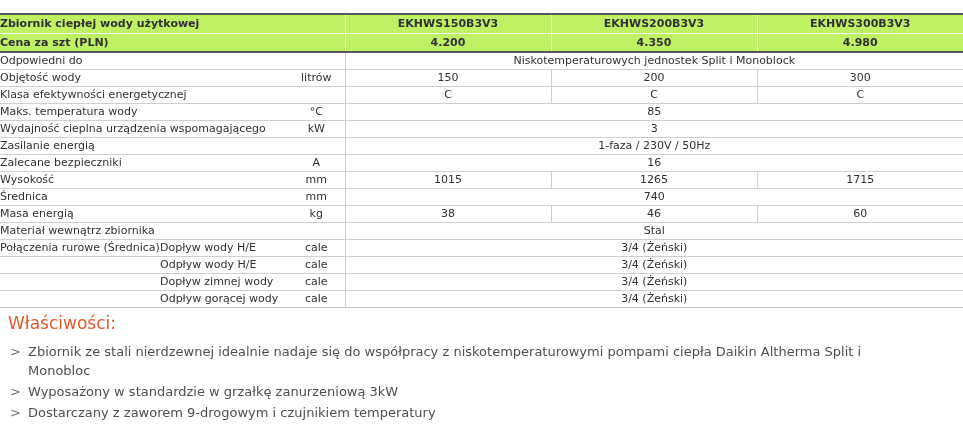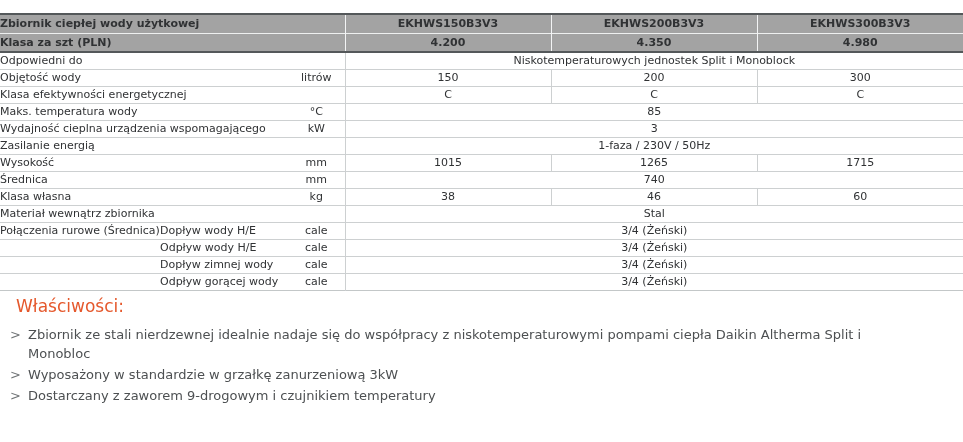--- a/index.html
+++ b/index.html
@@ -24,32 +24,32 @@
   table.spec td {
     font-size: 11px;
     color: #303234;
     padding: 0;
     vertical-align: middle;
     overflow: hidden;
     white-space: nowrap;
   }
   tr.body-row { height: 17px; border-bottom: 1px solid #cdd0d1; }
   tr.body-row:last-child { border-bottom: none; }
-  tr.hdr { height: 19px; background: #a3a3a3; border-bottom: 1px solid #eef0f0; }
+  tr.hdr { height: 19px; background: #bef264; border-bottom: 1px solid #eef0f0; }
   tr.hdr td { font-weight: bold; }
   tr.hdr-last { border-bottom: 2px solid #54585a; }
   td.lbl { text-align: left; padding-left: 8px; }
   td.sub { text-align: left; }
   td.unit { text-align: center; }
   td.val { text-align: center; border-left: 1px solid #cdd0d1; }
   tr.hdr td.val { border-left-color: #f3f4f5; }
 
   .features { padding: 5px 8px 0 8px; }
   .features-title {
-    margin: 0 0 9px 8px;
+    margin: 0 0 9px 0;
     font-size: 17px;
     font-weight: 400;
     color: #e5582c;
   }
   ul.features-list {
     list-style: none;
     margin: 0;
     padding: 0 0 0 2px;
   }
   ul.features-list li {
@@ -83,21 +83,21 @@
       <col style="width:206px">
     </colgroup>
     <tbody id="spec-tbody">
         <tr class="hdr">
           <td class="lbl" colspan="3">Zbiornik ciepłej wody użytkowej</td>
           <td class="val">EKHWS150B3V3</td>
           <td class="val">EKHWS200B3V3</td>
           <td class="val">EKHWS300B3V3</td>
         </tr>
         <tr class="hdr hdr-last">
-          <td class="lbl" colspan="3">Klasa za szt (PLN)</td>
+          <td class="lbl" colspan="3">Cena za szt (PLN)</td>
           <td class="val">4.200</td>
           <td class="val">4.350</td>
           <td class="val">4.980</td>
         </tr>
         <tr class="body-row">
           <td class="lbl" colspan="2">Odpowiedni do</td>
           <td class="unit"></td>
           <td class="val" colspan="3">Niskotemperaturowych jednostek Split i Monoblock</td>
         </tr>
         <tr class="body-row">
@@ -123,33 +123,38 @@
           <td class="lbl" colspan="2">Wydajność cieplna urządzenia wspomagającego</td>
           <td class="unit">kW</td>
           <td class="val" colspan="3">3</td>
         </tr>
         <tr class="body-row">
           <td class="lbl" colspan="2">Zasilanie energią</td>
           <td class="unit"></td>
           <td class="val" colspan="3">1-faza / 230V / 50Hz</td>
         </tr>
         <tr class="body-row">
+          <td class="lbl" colspan="2">Zalecane bezpieczniki</td>
+          <td class="unit">A</td>
+          <td class="val" colspan="3">16</td>
+        </tr>
+        <tr class="body-row">
           <td class="lbl" colspan="2">Wysokość</td>
           <td class="unit">mm</td>
           <td class="val">1015</td>
           <td class="val">1265</td>
           <td class="val">1715</td>
         </tr>
         <tr class="body-row">
           <td class="lbl" colspan="2">Średnica</td>
           <td class="unit">mm</td>
           <td class="val" colspan="3">740</td>
         </tr>
         <tr class="body-row">
-          <td class="lbl" colspan="2">Klasa własna</td>
+          <td class="lbl" colspan="2">Masa energią</td>
           <td class="unit">kg</td>
           <td class="val">38</td>
           <td class="val">46</td>
           <td class="val">60</td>
         </tr>
         <tr class="body-row">
           <td class="lbl" colspan="2">Materiał wewnątrz zbiornika</td>
           <td class="unit"></td>
           <td class="val" colspan="3">Stal</td>
         </tr>

